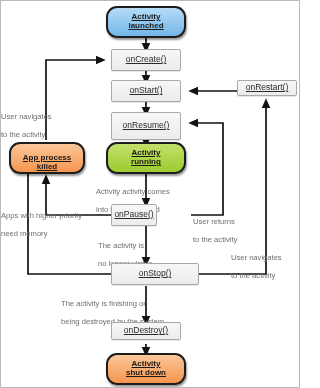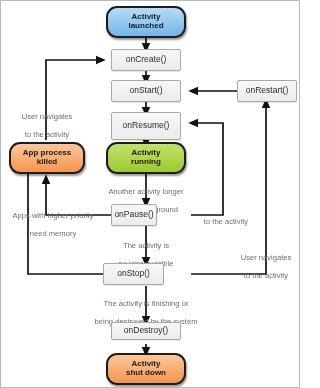--- a/index.html
+++ b/index.html
@@ -23,20 +23,21 @@
   }
   .node{
     position:absolute;
     box-sizing:border-box;
     display:flex;
     align-items:center;
     justify-content:center;
     text-align:center;
     line-height:1.12;
     z-index:3;
+    text-decoration:underline;
   }
   
   .method{
     background:linear-gradient(#f7f7f7,#ececec);
     border:1px solid #a8a8a8;
     border-radius:2px;
     color:#2a2a2a;
     font-size:8.5px;
     box-shadow:0 1px 1px rgba(0,0,0,.10);
     align-items:center;
@@ -57,21 +58,20 @@
     background:linear-gradient(#c3e06a,#9ccb2e);
   }
   .term-orange{
     background:linear-gradient(#fbc79a,#f5954e);
   }
   .note{
     position:absolute;
     color:#6e6e72;
     font-size:7.6px;
     line-height:1.18;
-    text-align:center;
     z-index:2;
     white-space:pre-line;
   }
   .nl{display:block;}
 </style>
 </head>
 <body>
 
 <div id="diagram">
 
@@ -121,47 +121,47 @@
   </div>
 
   <div class="node method" style="left:110px;top:48px;width:70px;height:22px;">
     <span>onCreate()</span>
   </div>
 
   <div class="node method" style="left:110px;top:79px;width:70px;height:22px;">
     <span>onStart()</span>
   </div>
 
-  <div class="node method" style="left:236px;top:79px;width:60px;height:22px;">
+  <div class="node method" style="left:236px;top:79px;width:60px;height:16px;">
     <span>onRestart()</span>
   </div>
 
   <div class="node method" style="left:110px;top:111px;width:70px;height:28px;">
     <span>onResume()</span>
   </div>
 
-  <div class="node terminal term-orange" style="left:8px;top:141px;width:76px;height:32px;">
+  <div class="node terminal term-orange" style="left:8px;top:141px;width:76px;height:32px;align-items:flex-end;">
     <span>
       <span class="nl">App process</span>
       <span class="nl">killed</span>
     </span>
   </div>
 
   <div class="node terminal term-green" style="left:105px;top:141px;width:80px;height:32px;">
     <span>
       <span class="nl">Activity</span>
       <span class="nl">running</span>
     </span>
   </div>
 
   <div class="node method" style="left:110px;top:203px;width:46px;height:22px;">
     <span>onPause()</span>
   </div>
 
-  <div class="node method" style="left:102px;top:262px;width:61px;height:22px;">
+  <div class="node method" style="left:110px;top:262px;width:88px;height:22px;">
     <span>onStop()</span>
   </div>
 
   <div class="node method" style="left:110px;top:321px;width:70px;height:18px;">
     <span>onDestroy()</span>
   </div>
 
   <div class="node terminal term-orange" style="left:105px;top:352px;width:80px;height:32px;">
     <span>
       <span class="nl">Activity</span>
@@ -173,25 +173,26 @@
     <span class="nl">User navigates</span>
     <span class="nl">to the activity</span>
   </div>
 
   <div class="note" style="left:0px;top:202px;width:104px;">
     <span class="nl">Apps with higher priority</span>
     <span class="nl">need memory</span>
   </div>
 
   <div class="note" style="left:95px;top:178px;width:100px;">
-    <span class="nl">Another activity longer</span>
+    <span class="nl">Activity activity comes</span>
     <span class="nl">into the foreground</span>
   </div>
 
   <div class="note" style="left:192px;top:208px;width:66px;">
+    <span class="nl">User returns</span>
     <span class="nl">to the activity</span>
   </div>
 
   <div class="note" style="left:97px;top:232px;width:96px;">
     <span class="nl">The activity is</span>
     <span class="nl">no longer visible</span>
   </div>
 
   <div class="note" style="left:230px;top:244px;width:70px;">
     <span class="nl">User navigates</span>

